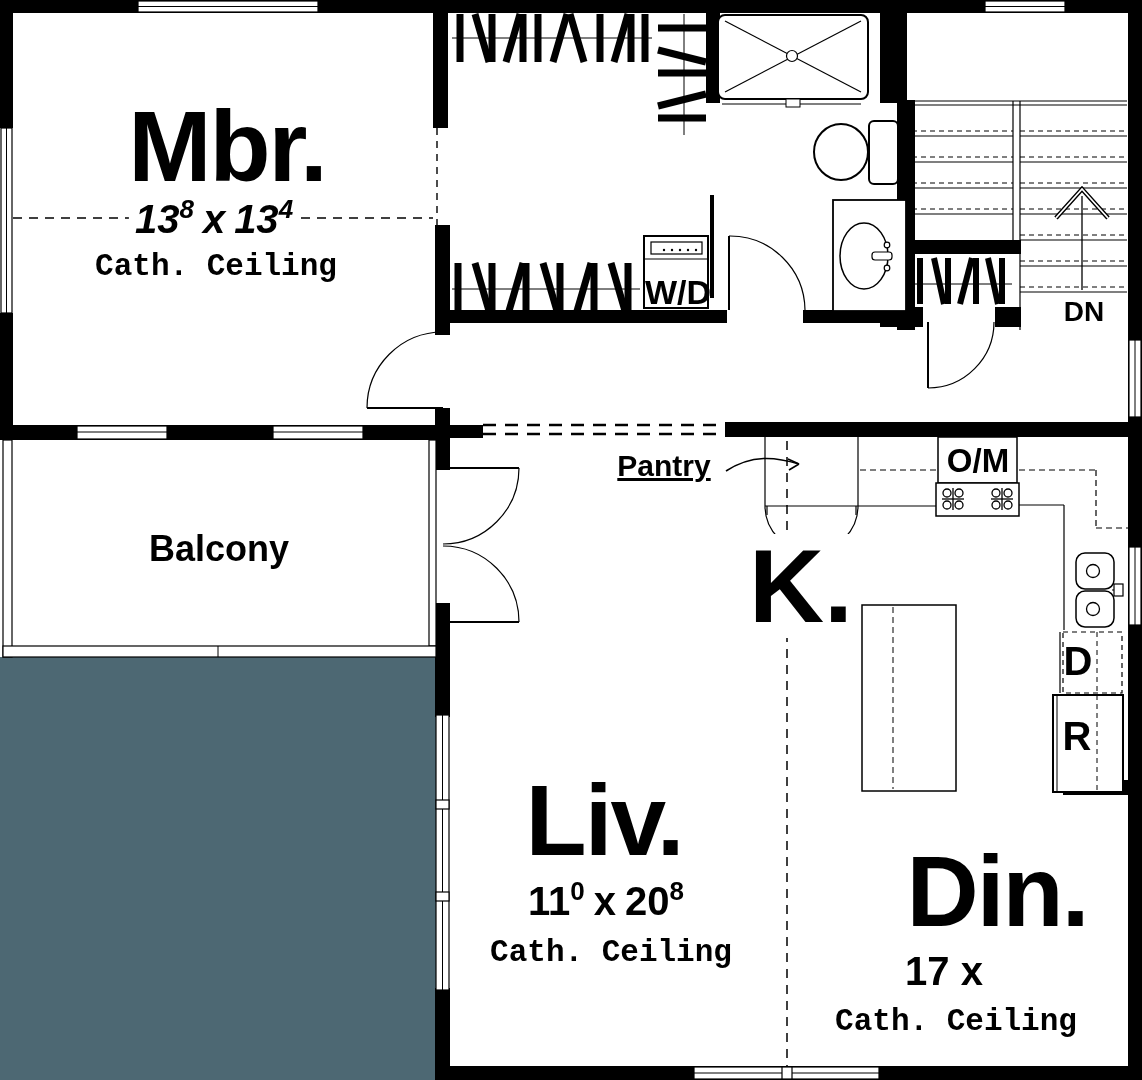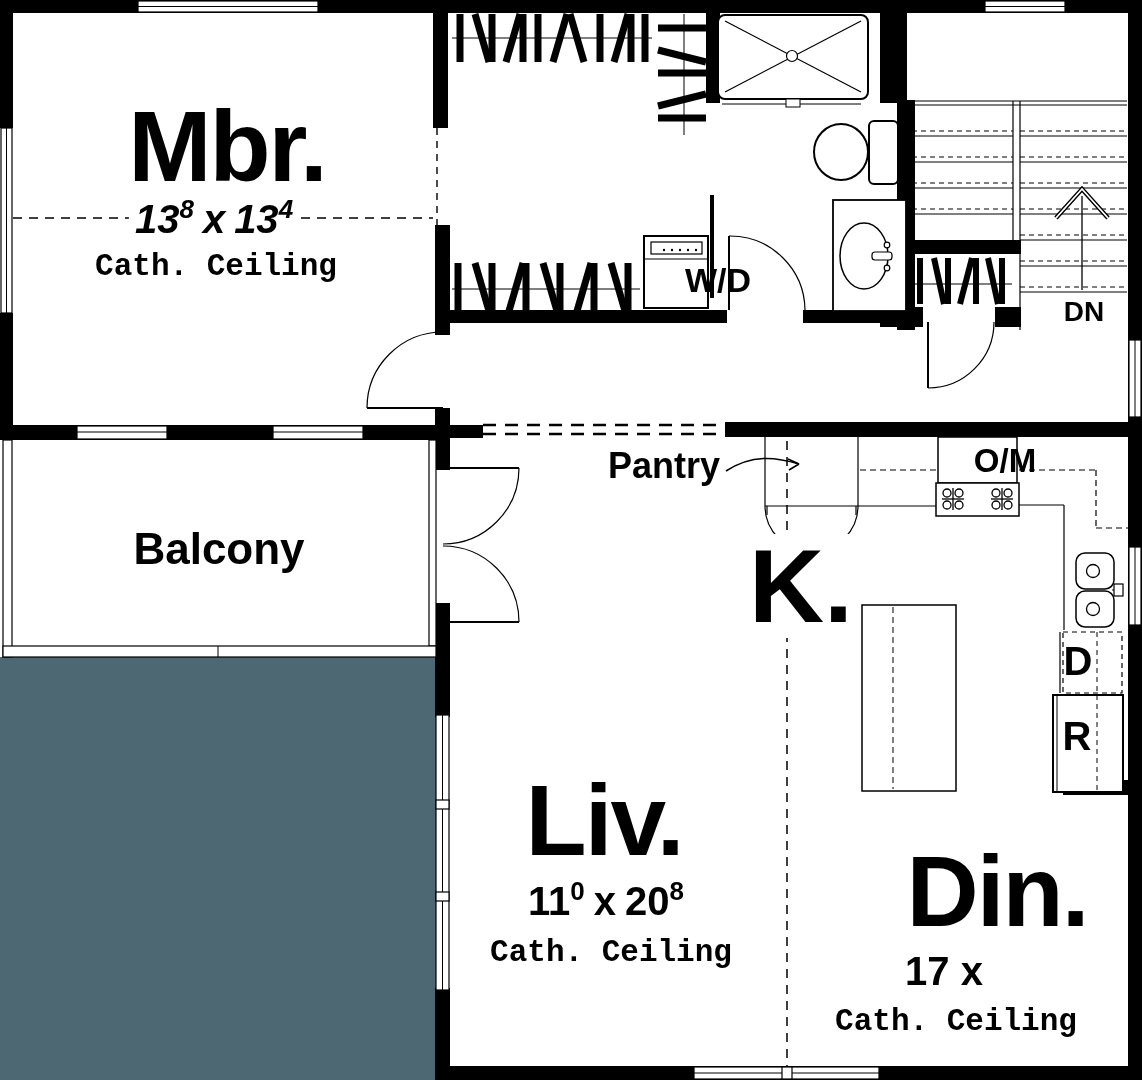--- a/index.html
+++ b/index.html
@@ -12,25 +12,25 @@
     position:absolute;transform:translate(-50%,-50%);
     font-weight:700;color:#000;white-space:nowrap;line-height:1;
     font-family:"Liberation Sans",sans-serif;
   }
   .room-name{font-size:100px;letter-spacing:-2px;}
   .k-name{font-size:104px;}
   .dim{font-size:40px;}
   .sup{font-size:26px;position:relative;top:-15px;}
   .sep{margin:0 9px;}
   .ceiling{font-size:31px;font-family:Liberation Mono, monospace;}
-  .balcony{font-size:44px;}
-  .pantry{font-size:36px;}
+  .balcony{font-size:36px;}
+  .pantry{font-size:30px;text-decoration:underline;}
   .wd{font-size:34px;}
   .dn{font-size:28px;}
-  .om{font-size:33px;margin-left:27px;}
+  .om{font-size:33px;}
   .appl{font-size:40px;}
   .bg-white{background:#fff;padding:0 6px;}
 </style>
 </head>
 <body>
 
 <div id="canvas">
 
 <svg id="plan-svg" width="1142" height="1080" viewBox="0 0 1142 1080">
 
@@ -338,21 +338,21 @@
 </svg>
 
 <div class="lbl room-name" style="left:227px;top:146px;">Mbr.</div>
 <div class="lbl dim bg-white" style="left:214px;top:219px;font-style:italic;"><span>13</span><span class="sup">8</span><span class="sep">x</span><span>13</span><span class="sup">4</span></div>
 <div class="lbl ceiling" style="left:216px;top:266px;">Cath. Ceiling</div>
 
 <div class="lbl balcony" style="left:219px;top:549px;">Balcony</div>
 
 <div class="lbl pantry" style="left:664px;top:466px;">Pantry</div>
 
-<div class="lbl wd" style="left:678px;top:280px;margin-left:40px;">W/D</div>
+<div class="lbl wd" style="left:678px;top:292px;">W/D</div>
 
 <div class="lbl dn" style="left:1084px;top:312px;">DN</div>
 
 <div class="lbl om" style="left:978px;top:460px;">O/M</div>
 
 <div class="lbl k-name bg-white" style="left:801px;top:586px;">K.</div>
 
 <div class="lbl appl" style="left:1078px;top:661px;">D</div>
 <div class="lbl appl" style="left:1077px;top:736px;">R</div>
 

